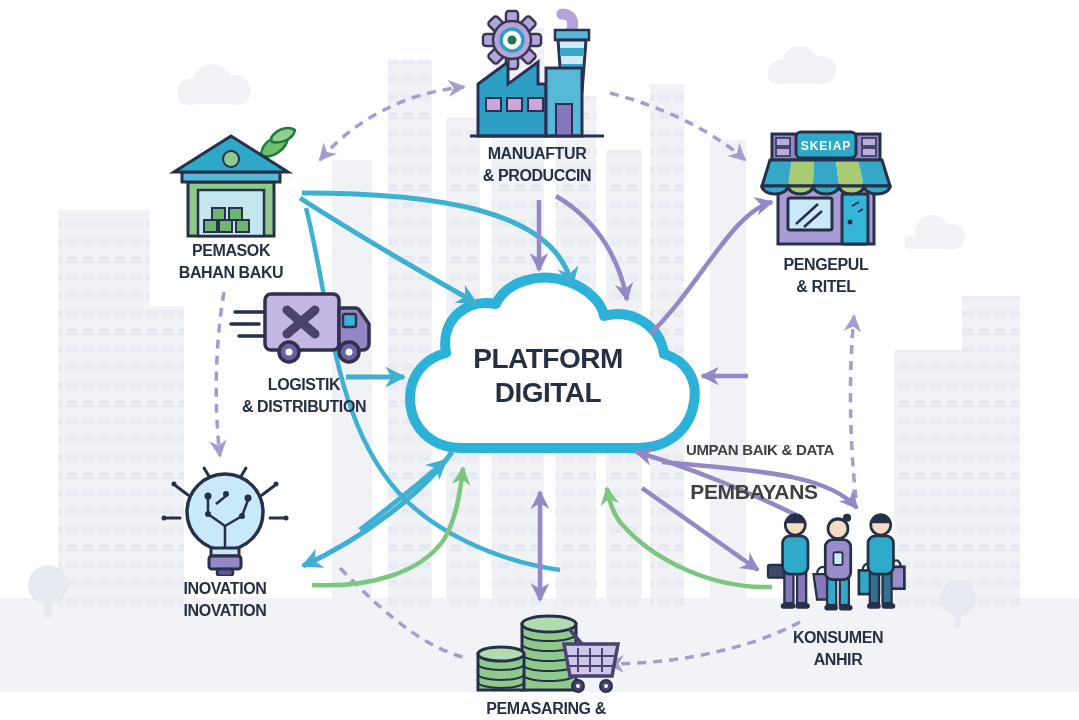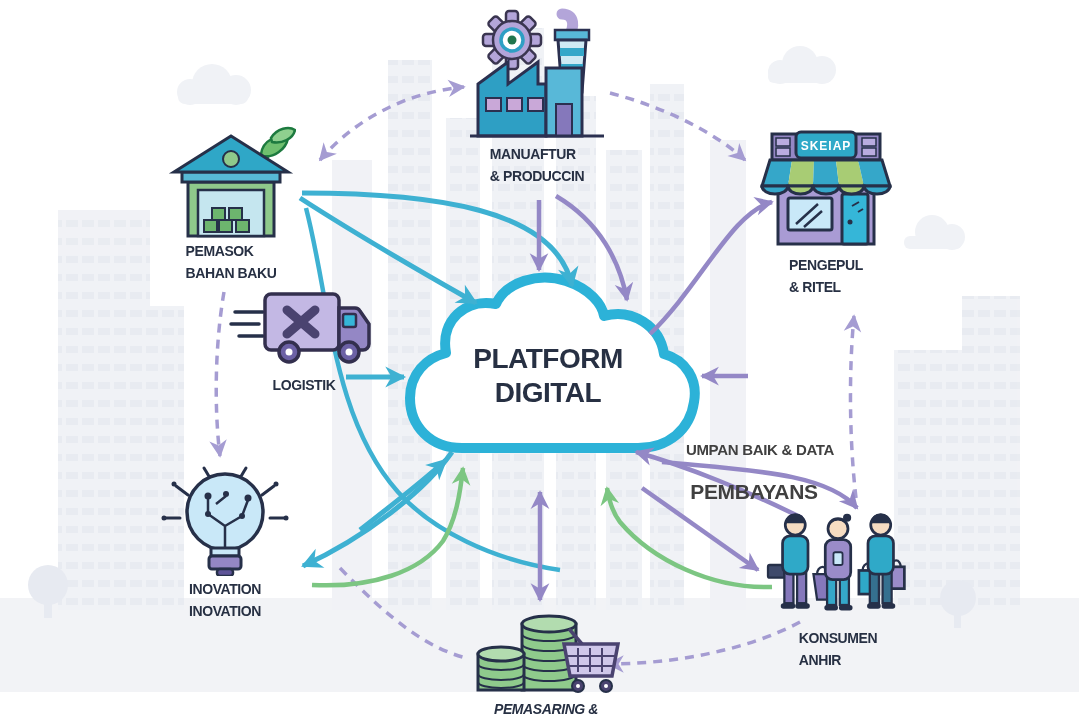--- a/index.html
+++ b/index.html
@@ -1,20 +1,20 @@
 <!DOCTYPE html>
 <html><head>
 <meta charset="utf-8">
 <style>
   html,body{margin:0;padding:0;background:#fff;}
   .stage{position:relative;width:1079px;height:720px;overflow:hidden;background:#fff;
          font-family:"Liberation Sans", sans-serif;}
   .stage svg.layer{position:absolute;left:0;top:0;}
   .node{position:absolute;display:flex;flex-direction:column;align-items:center;}
-  .node .label{margin-top:2px;font-weight:700;font-size:14px;
+  .node .label{margin-top:2px;text-align:center;font-weight:700;font-size:16px;
                line-height:22px;letter-spacing:-0.4px;color:#273043;}
   .node .label span{display:block;}
   .flow-label{position:absolute;font-weight:700;color:#404040;text-align:center;
               letter-spacing:-0.3px;}
   .cloud-text{position:absolute;left:462px;top:342px;width:172px;text-align:center;
               font-weight:800;font-size:28px;line-height:34px;letter-spacing:-0.5px;color:#273043;}
   .cloud-text span{display:block;}
 </style>
 </head>
 <body>
@@ -236,20 +236,21 @@
       <path d="M58,26 L86,50 M86,26 L58,50" stroke="#4a4370" stroke-width="9" stroke-linecap="round"></path>
       <path d="M110,24 h16 a6,6 0 0 1 5,3 l9,13 v20 a6,6 0 0 1 -6,6 h-24 z" fill="#9487c5" stroke="#332f4e" stroke-width="3.5"></path>
       <rect x="114" y="30" width="13" height="13" rx="2" fill="#35b6d8" stroke="#332f4e" stroke-width="2.5"></rect>
       <circle cx="60" cy="68" r="10" fill="#6c61a5" stroke="#332f4e" stroke-width="3.5"></circle>
         <circle cx="60" cy="68" r="3.5" fill="#fff"></circle>
       <circle cx="120" cy="68" r="10" fill="#6c61a5" stroke="#332f4e" stroke-width="3.5"></circle>
         <circle cx="120" cy="68" r="3.5" fill="#fff"></circle>
     </svg>
     <div class="label">
       <span>LOGISTIK</span>
+      <span>&amp; DISTRIBUTION</span>
     </div>
   </div>
 
 
   <div class="node" style="left:105px;top:460px;width:240px;">
     <svg width="130" height="116" viewBox="0 0 130 116">
       <g stroke="#263049" stroke-width="3" stroke-linecap="round">
         <line x1="16" y1="26" x2="28" y2="35"></line>
           <line x1="6" y1="58" x2="20" y2="58"></line>
         <line x1="114" y1="26" x2="102" y2="35"></line>
@@ -319,21 +320,21 @@
       <rect x="118" y="34" width="28" height="42" rx="8" fill="#2fa9c8" stroke="#263049" stroke-width="3"></rect>
       <circle cx="132" cy="22" r="11" fill="#f6dcc2" stroke="#263049" stroke-width="3"></circle>
       <path d="M121,20 a11,11 0 0 1 22,0 z" fill="#263049"></path>
     </svg>
     <div class="label">
       <span>KONSUMEN</span>
       <span>ANHIR</span>
     </div>
   </div>
 
-  <div class="node" style="left:416px;top:596px;width:260px;font-style:italic;">
+  <div class="node" style="left:416px;top:596px;width:260px;">
     <svg width="160" height="100" viewBox="0 0 160 100">
       <rect x="56" y="28" width="54" height="66" fill="#8fca8c" stroke="#263049" stroke-width="3"></rect>
       <g fill="none" stroke="#263049" stroke-width="2">
         <path d="M56,38 a27,7 0 0 0 54,0 M56,48 a27,7 0 0 0 54,0 M56,58 a27,7 0 0 0 54,0 M56,68 a27,7 0 0 0 54,0 M56,78 a27,7 0 0 0 54,0"></path>
       </g>
       <ellipse cx="83" cy="28" rx="27" ry="8" fill="#b2dcaf" stroke="#263049" stroke-width="3"></ellipse>
       <rect x="12" y="58" width="46" height="36" fill="#8fca8c" stroke="#263049" stroke-width="3"></rect>
       <g fill="none" stroke="#263049" stroke-width="2">
         <path d="M12,68 a23,6 0 0 0 46,0 M12,78 a23,6 0 0 0 46,0 M12,86 a23,6 0 0 0 46,0"></path>
       </g>

